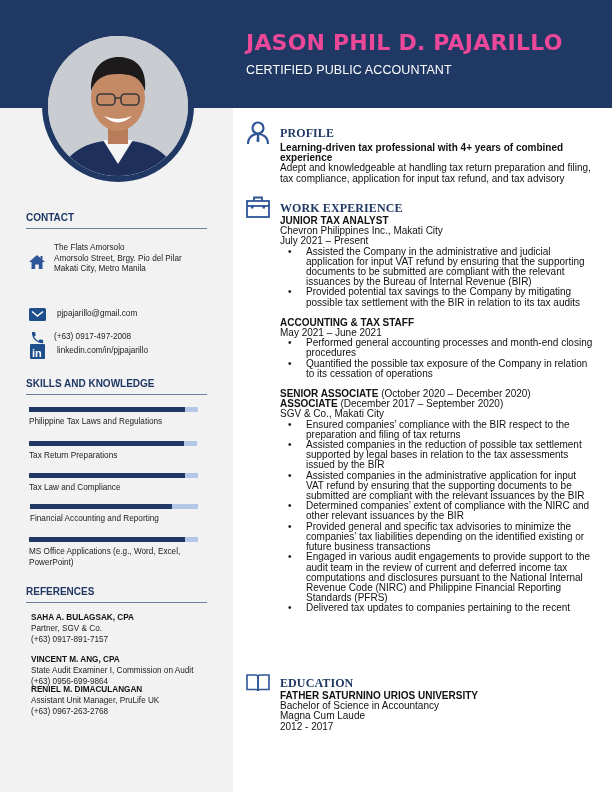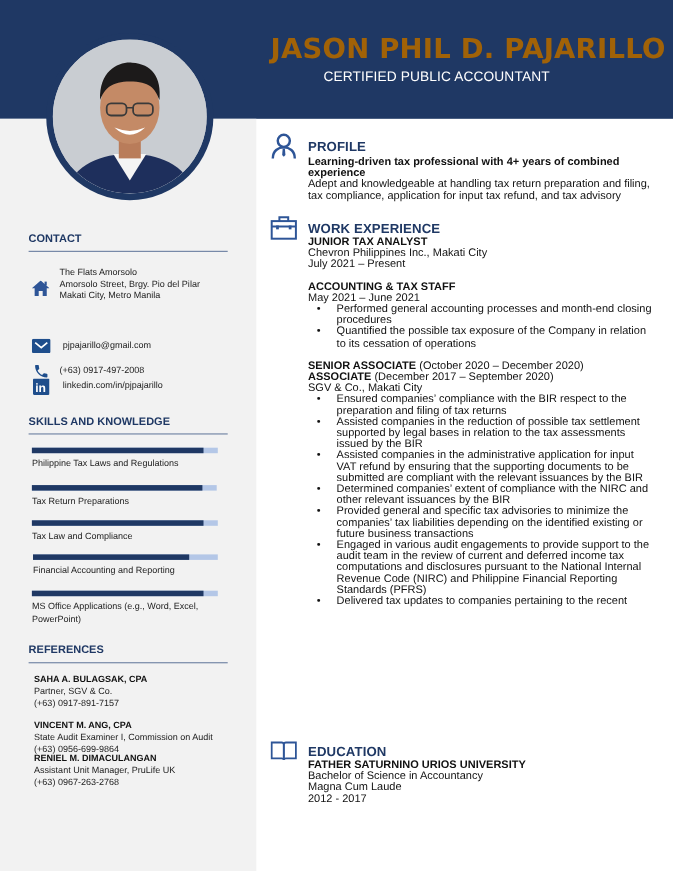--- a/index.html
+++ b/index.html
@@ -2,22 +2,22 @@
 <html><head>
 <meta charset="utf-8">
 <style>
   * { margin: 0; padding: 0; box-sizing: border-box; }
   html, body { width: 612px; height: 792px; background: #ffffff; overflow: hidden; }
   body { position: relative; font-family: "Liberation Sans", sans-serif; color: #111; }
 
   .header-band { position: absolute; left: 0; top: 0; width: 612px; height: 108px; background: #1f3864; }
   .left-col { position: absolute; left: 0; top: 108px; width: 233px; height: 684px; background: #f2f2f2; }
 
-  .name { position: absolute; left: 246px; top: 30px; color: #a16207; font-family: "DejaVu Sans", sans-serif; font-weight: bold; font-size: 25px; letter-spacing: 0.2px; white-space: nowrap; }
-  .title { position: absolute; left: 246px; top: 63px; color: #fff; font-size: 12.5px; letter-spacing: 0.1px; white-space: nowrap; font-weight: normal; margin-left: 48px; }
+  .name { position: absolute; left: 246px; top: 30px; color: #ec4899; font-family: "DejaVu Sans", sans-serif; font-weight: bold; font-size: 22px; letter-spacing: 0.2px; white-space: nowrap; }
+  .title { position: absolute; left: 246px; top: 63px; color: #fff; font-size: 12.5px; letter-spacing: 0.1px; white-space: nowrap; font-weight: normal; }
 
   .photo-ring { position: absolute; left: 42px; top: 30px; width: 152px; height: 152px; border-radius: 50%; background: #1f3864; }
   .photo { position: absolute; left: 48px; top: 36px; width: 140px; height: 140px; border-radius: 50%; overflow: hidden; background: #c8ccd0; }
 
   
   .lsec-title { position: absolute; left: 26px; color: #1f3864; font-weight: bold; font-size: 10px; }
   .lsec-rule { position: absolute; left: 26px; width: 181px; height: 1px; background: #6a7ea0; }
   .contact-row { position: absolute; left: 28px; display: flex; }
   .contact-icon { width: 18px; height: 18px; display: flex; align-items: center; justify-content: center; }
   .contact-text { position: absolute; left: 26px; font-size: 8.2px; line-height: 10.5px; white-space: nowrap; color: #222; }
@@ -25,21 +25,21 @@
   .skill { position: absolute; left: 29px; width: 170px; }
   .skill-bar { height: 5px; background: #b4c7e7; width: 169px; position: relative; }
   .skill-fill { position: absolute; left: 0; top: 0; height: 5px; background: #1f3864; }
   .skill-label { font-size: 8.2px; color: #222; margin-top: 5px; line-height: 10.5px; }
 
   .ref { position: absolute; left: 31px; font-size: 8.2px; line-height: 10.8px; color: #222; width: 170px; }
   .ref-name { font-weight: bold; color: #111; }
 
   
   .rsec-icon { position: absolute; left: 245px; width: 26px; height: 26px; }
-  .rsec-title { position: absolute; left: 280px; color: #1f3864; font-weight: bold; font-size: 12px; letter-spacing: 0.1px; }
+  .rsec-title { position: absolute; left: 280px; color: #1f3864; font-weight: bold; font-size: 12px; letter-spacing: 0.1px; font-family: Liberation Serif, serif; }
   .rtext { position: absolute; left: 280px; width: 315px; font-size: 10px; line-height: 10.2px; color: #111; }
   .bold { font-weight: bold; }
   ul.bullets { list-style: none; margin-left: 8px; }
   ul.bullets li { position: relative; padding-left: 18px; }
   ul.bullets li::before { content: "\2022"; position: absolute; left: 0; top: 0; }
   .gap { height: 10px; }
 </style>
 </head>
 <body>
 
@@ -187,20 +187,22 @@
     </svg>
 </div>
 <div class="rsec-title" style="top:201px;">WORK EXPERIENCE</div>
 
 <div class="rtext" style="top:216px;">
   <div>
     <div class="bold">JUNIOR TAX ANALYST</div>
     <div>Chevron Philippines Inc., Makati City</div>
     <div>July 2021 – Present</div>
     <ul class="bullets">
+      <li>Assisted the Company in the administrative and judicial application for input VAT refund by ensuring that the supporting documents to be submitted are compliant with the relevant issuances by the Bureau of Internal Revenue (BIR)</li>
+      <li>Provided potential tax savings to the Company by mitigating possible tax settlement with the BIR in relation to its tax audits</li>
     </ul>
   </div>
   <div class="gap"></div>
   <div>
     <div class="bold">ACCOUNTING &amp; TAX STAFF</div>
     <div>May 2021 – June 2021</div>
     <ul class="bullets">
       <li>Performed general accounting processes and month-end closing procedures</li>
       <li>Quantified the possible tax exposure of the Company in relation to its cessation of operations</li>
     </ul>

